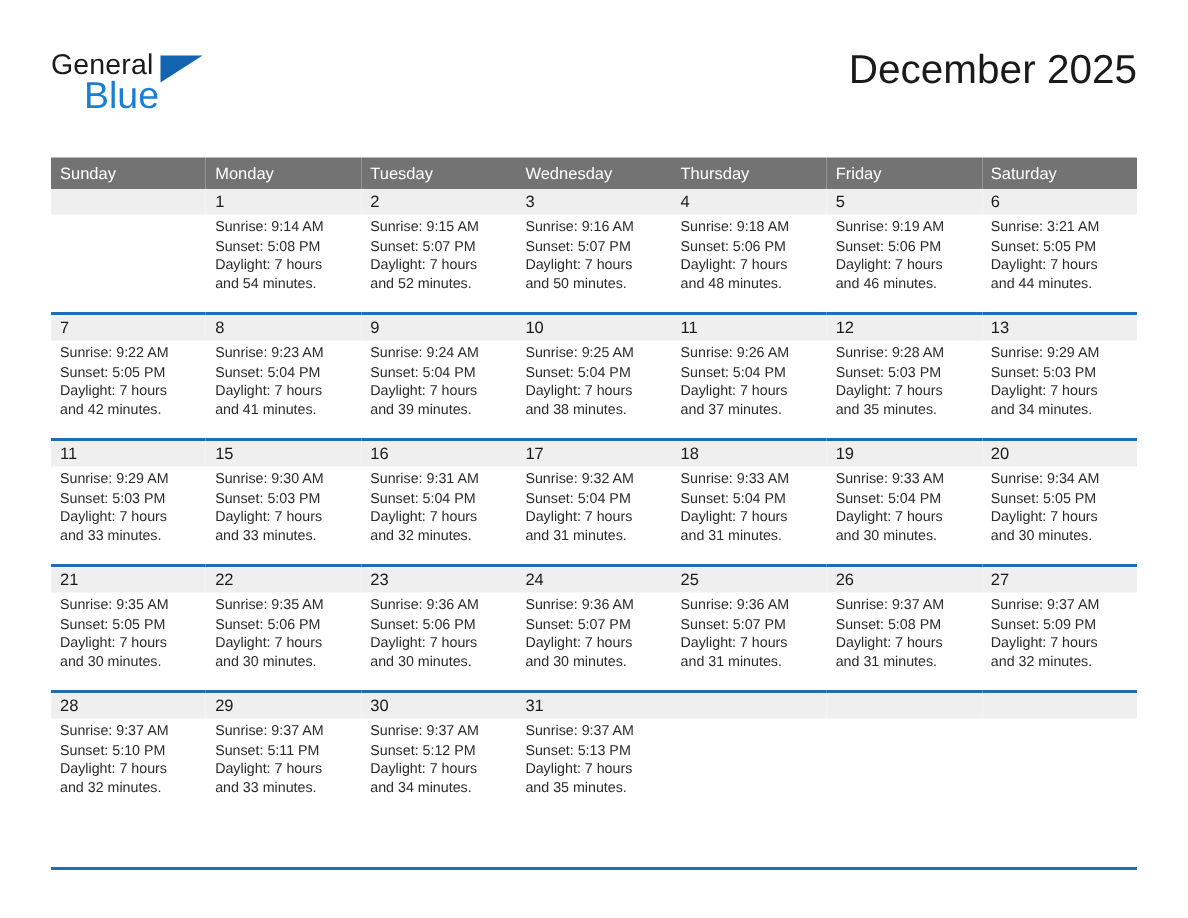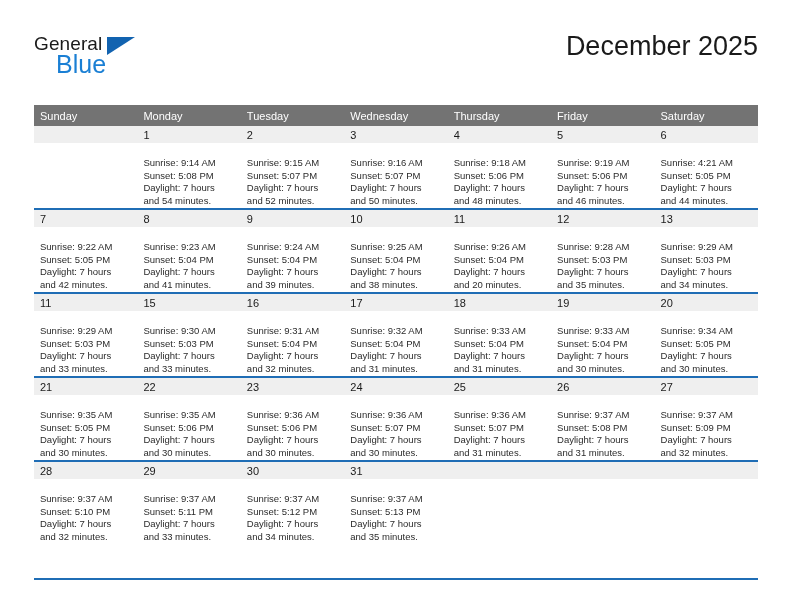--- a/index.html
+++ b/index.html
@@ -129,21 +129,20 @@
     box-sizing: border-box;
     font-size: 11px;
     color: #1a1a1a;
     line-height: 16px;
   }
   .cell-body {
     padding: 3px 5px 0 6px;
     font-size: 9.5px;
     line-height: 12.6px;
     color: #2b2b2b;
-    margin-top: 11px;
   }
   .cell-body div {
     white-space: nowrap;
   }
   td.empty .daynum-band {
     background: #efefef;
   }
   .last-rule {
     position: absolute;
     left: 34px;
@@ -243,21 +242,21 @@
                 <div>Sunset: 5:06 PM</div>
                 <div>Daylight: 7 hours</div>
                 <div>and 46 minutes.</div>
               </div>
             </div>
           </td>
           <td>
             <div class="cell-inner">
               <div class="daynum-band">6</div>
               <div class="cell-body">
-                <div>Sunrise: 4:21 AM</div>
+                <div>Sunrise: 3:21 AM</div>
                 <div>Sunset: 5:05 PM</div>
                 <div>Daylight: 7 hours</div>
                 <div>and 44 minutes.</div>
               </div>
             </div>
           </td>
         </tr>
         <tr class="week-row">
           <td>
             <div class="cell-inner">
@@ -303,21 +302,21 @@
               </div>
             </div>
           </td>
           <td>
             <div class="cell-inner">
               <div class="daynum-band">11</div>
               <div class="cell-body">
                 <div>Sunrise: 9:26 AM</div>
                 <div>Sunset: 5:04 PM</div>
                 <div>Daylight: 7 hours</div>
-                <div>and 20 minutes.</div>
+                <div>and 37 minutes.</div>
               </div>
             </div>
           </td>
           <td>
             <div class="cell-inner">
               <div class="daynum-band">12</div>
               <div class="cell-body">
                 <div>Sunrise: 9:28 AM</div>
                 <div>Sunset: 5:03 PM</div>
                 <div>Daylight: 7 hours</div>

